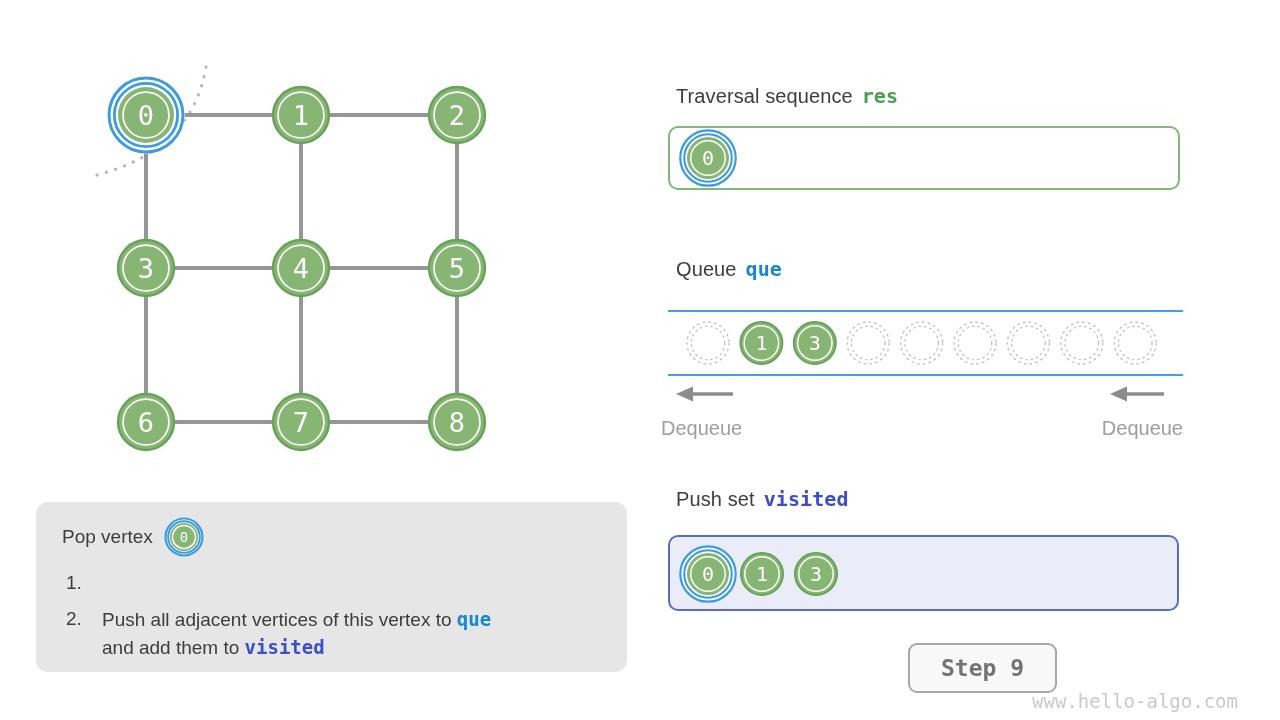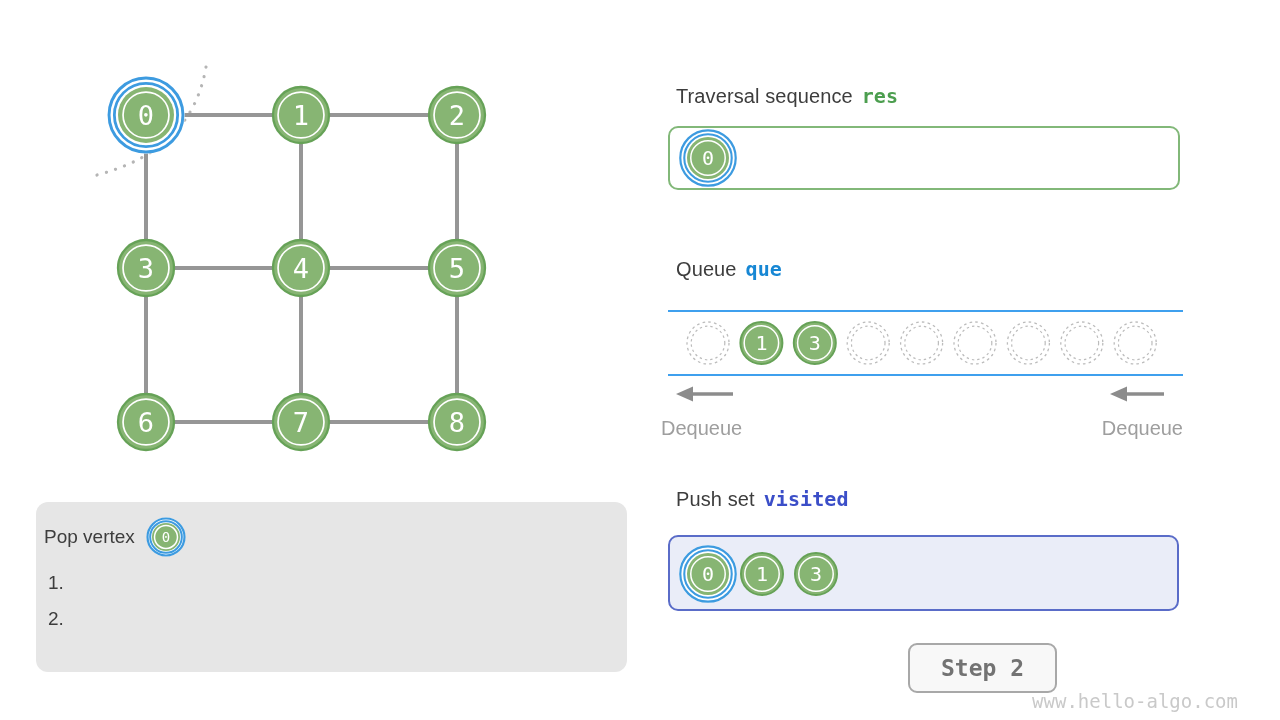--- a/index.html
+++ b/index.html
@@ -20,21 +20,21 @@
   #res-box{left:668px;top:126px;width:508px;height:60px;border:2px solid #82b879;border-radius:10px;background:#fff}
   #visited-box{left:668px;top:535px;width:507px;height:72px;border:2.5px solid #5a6cc8;border-radius:10px;background:#eaedf8}
   
   .queue-label{position:absolute;top:417px;font-size:20px;color:#9e9e9e;z-index:3}
   #dequeue-label{left:661px}
   #enqueue-label{right:97px}
   
   #desc-box{
     position:absolute;left:36px;top:502px;width:591px;height:170px;
     background:#e6e6e6;border-radius:12px;box-sizing:border-box;
-    padding:11px 18px 12px 8px;font-size:19px;color:#3d3d3d;z-index:3
+    padding:11px 18px 12px 26px;font-size:19px;color:#3d3d3d;z-index:3
   }
   #desc-box .line1{display:flex;align-items:center;height:48px;gap:10px}
   #desc-box .li{display:flex;margin-top:9px;line-height:1.42}
   #desc-box .num{flex:none;width:36px;padding-left:4px}
   #desc-box .li-text{white-space:pre-wrap}
   #desc-box code{font-family:"DejaVu Sans Mono",monospace;font-weight:bold;font-size:19px}
   
   #step-btn{
     position:absolute;left:908px;top:643px;width:145px;height:46px;
     border:2px solid #a8a8a8;border-radius:9px;background:#f8f8f8;
@@ -231,17 +231,18 @@
             <text x="21" y="21" fill="#fff" font-size="14" text-anchor="middle" dominant-baseline="central" font-family="&quot;DejaVu Sans Mono&quot;, monospace">0</text>
           </g>
         </svg>
       </span>
   </div>
   <div class="li">
     <span class="num">1.</span>
   </div>
   <div class="li">
     <span class="num">2.</span>
+    <span class="li-text"><span>Push all adjacent vertices of this vertex to </span><code class="c-blue">que</code><br><span>and add them to </span><code class="c-indigo">visited</code></span>
   </div>
 </div>
 
-<div id="step-btn">Step 2</div>
+<div id="step-btn">Step 9</div>
 <div id="watermark">www.hello-algo.com</div>
 
 </body></html>

